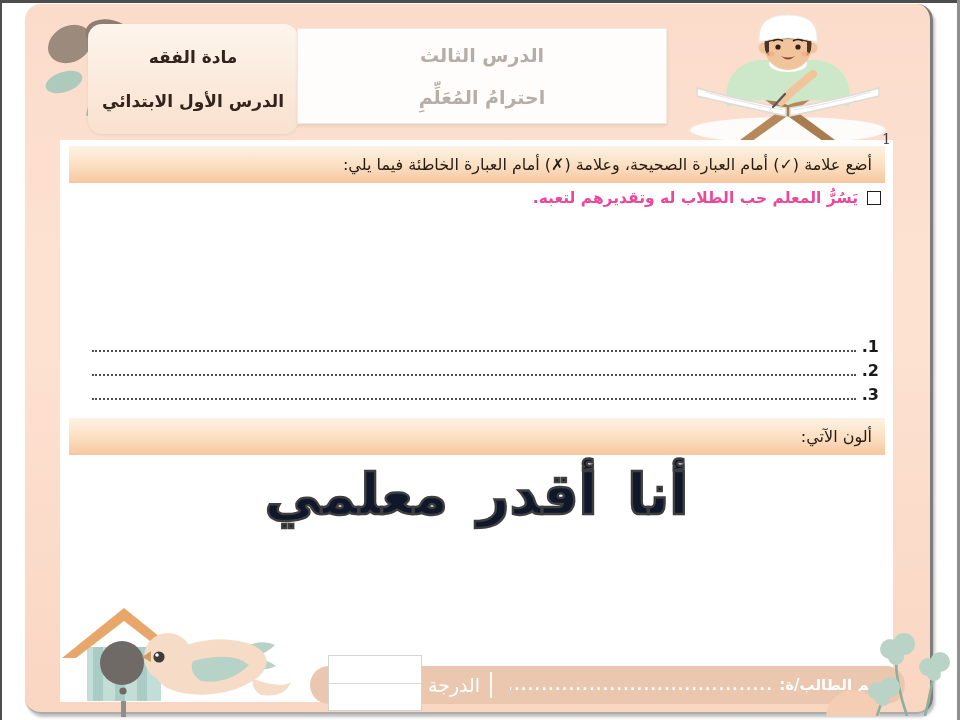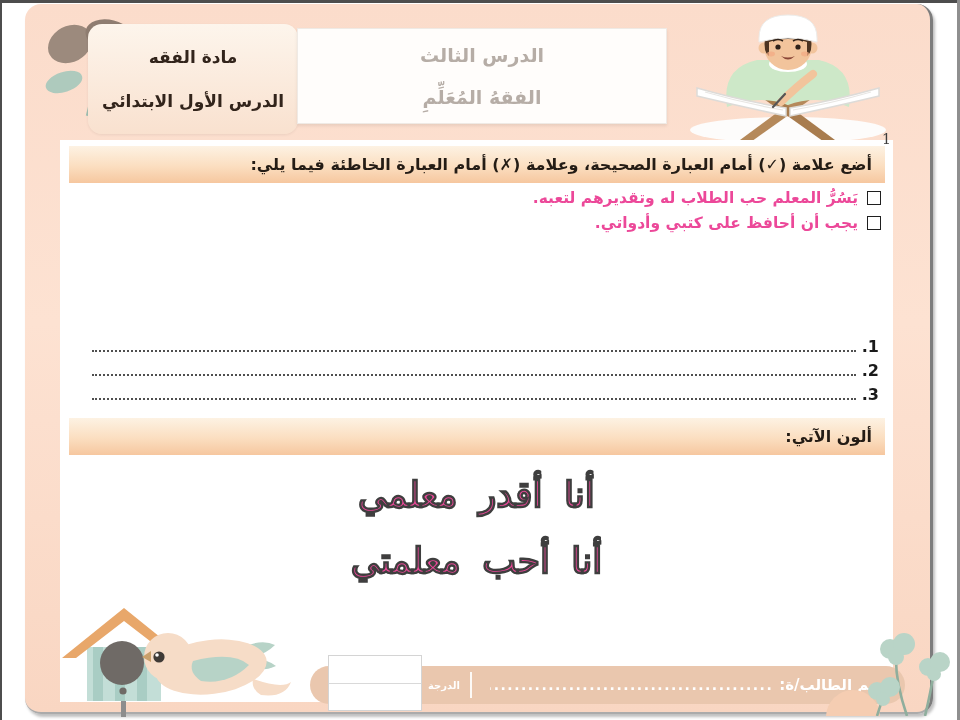--- a/index.html
+++ b/index.html
@@ -38,47 +38,47 @@
   
   .panel { position:absolute; left:35px; top:136px; width:833px; height:562px;
            background:#ffffff; direction:rtl; z-index:4; }
 
   .corner-mark { position:absolute; top:-9px; right:2px; font-size:14px; color:#3c3c3c;
                  font-family:"DejaVu Serif", serif; }
 
   .bar { position:absolute; right:8px; width:816px; height:37px;
          background:linear-gradient(180deg,#fdf2e3 0%, #fbdec0 55%, #f6c79f 100%);
          display:flex; align-items:center; padding-right:13px; }
-  .bar span { font-size:16px; font-weight:700; color:#241c15; }
+  .bar span { font-size:16px; font-weight:400; color:#241c15; }
   .bar1 { top:6px; } .bar2 { top:148px; } .bar3 { top:278px;padding-left:19px; }
 
   .checklist { position:absolute; top:46px; right:12px; left:30px; }
   .check-row { display:flex; align-items:center; height:24px; margin-bottom:1px; }
   .checkbox  { width:14px; height:14px; border:1.8px solid #1f1f1f; background:#fff;
                margin-left:9px; flex:0 0 auto; }
   .check-text{ font-size:15.5px; font-weight:700; color:#ec4899; }
 
   .writelines { position:absolute; top:193px; right:14px; left:32px; }
   .write-row  { display:flex; align-items:flex-end; height:23px; margin-bottom:1px; }
   .linenum    { font-size:16px; font-weight:700; color:#1a1a1a; margin-left:6px; }
   .dotline    { flex:1; border-bottom:2.5px dotted #4f4f4f; margin-bottom:4px; }
 
   .colorwords { position:absolute; top:322px; left:0; right:0; text-align:center; }
-  .outline-text { font-size:36px; font-weight:400; line-height:66px; letter-spacing:2px;
-                  word-spacing:10px; color:#ec4899; -webkit-text-stroke:2.4px #3e3e3e; }
+  .outline-text { font-size:56px; font-weight:700; line-height:66px; letter-spacing:2px;
+                  word-spacing:10px; color:#0f172a; -webkit-text-stroke:2.4px #3e3e3e; }
 
   
   .footer-bar { position:absolute; left:285px; top:662px; width:595px; height:38px;
                 background:#eac7ae; border-radius:19px; direction:rtl;
                 display:flex; align-items:center; padding:0 16px 0 8px; z-index:5; color:#fff; }
   .fname  { font-size:15px; font-weight:700; flex:0 0 auto; }
   .fdots  { flex:1; overflow:hidden; white-space:nowrap; font-size:14px; font-weight:700;
             letter-spacing:1.5px; margin:0 6px; }
   .fsep   { width:2px; height:26px; background:rgba(255,255,255,.9); margin:0 12px 0 10px; flex:0 0 auto; }
-  .fgrade { font-size:10px; font-weight:700; margin-left:110px; flex:0 0 auto; }
+  .fgrade { font-size:19px; font-weight:400; margin-left:110px; flex:0 0 auto; }
   .scorebox { position:absolute; left:18px; top:-11px; width:94px; height:56px;
               background:#ffffff; border:1px solid #d4d4d4; }
   .scoreline{ position:absolute; left:0; right:0; top:50%; border-top:1.6px solid #d9d9d9; }
 
   .birdhouse { position:absolute; left:10px; top:601px; z-index:6; }
   .plants    { position:absolute; left:790px; top:591px; z-index:6; }
 </style>
 </head>
 <body>
 
@@ -96,21 +96,21 @@
     <ellipse cx="63" cy="84" rx="12" ry="7" fill="#aecabd" transform="rotate(24 63 84)"></ellipse>
   </svg>
 
   <div class="subject-box">
     <div>مادة الفقه</div>
     <div>الدرس الأول الابتدائي</div>
   </div>
 
   <div class="lesson-box">
     <div>الدرس الثالث</div>
-    <div>الفقهُ المُعَلِّمِ</div>
+    <div>احترامُ المُعَلِّمِ</div>
   </div>
 
   <svg class="boy" width="210" height="132" viewBox="0 0 210 132">
     <ellipse cx="103" cy="118" rx="98" ry="13" fill="#fdfcfb"></ellipse>
     <path d="M55,128 L128,74 L136,80 L63,132 Z" fill="#b5895a"></path>
     <path d="M150,128 L77,74 L69,80 L142,132 Z" fill="#a87c4e"></path>
     <path d="M42,95 Q36,56 72,48 L134,48 Q170,56 164,95 Q132,82 103,93 Q74,82 42,95 Z" fill="#cde8c8"></path>
     <path d="M12,76 Q58,89 101,96 L101,104 Q58,95 12,84 Z" fill="#ffffff" stroke="#dddbd8" stroke-width="1.5"></path>
     <path d="M194,76 Q148,89 105,96 L105,104 Q148,95 194,84 Z" fill="#ffffff" stroke="#dddbd8" stroke-width="1.5"></path>
     <path d="M20,80 Q58,91 98,98" stroke="#e8e6e3" stroke-width="1.2" fill="none"></path>
@@ -139,24 +139,20 @@
 
     <div class="bar bar1">
       <span>أضع علامة (✓) أمام العبارة الصحيحة، وعلامة (✗) أمام العبارة الخاطئة فيما يلي:</span>
     </div>
 
     <div class="checklist">
       <div class="check-row">
         <span class="checkbox"></span>
         <span class="check-text">يَسُرُّ المعلم حب الطلاب له وتقديرهم لتعبه.</span>
       </div>
-      <div class="check-row">
-        <span class="checkbox"></span>
-        <span class="check-text">يجب أن أحافظ على كتبي وأدواتي.</span>
-      </div>
     </div>
 
 
     <div class="writelines">
       <div class="write-row">
         <span class="linenum">1.</span>
         <div class="dotline"></div>
       </div>
       <div class="write-row">
         <span class="linenum">2.</span>
@@ -167,21 +163,20 @@
         <div class="dotline"></div>
       </div>
     </div>
 
     <div class="bar bar3">
       <span>ألون الآتي:</span>
     </div>
 
     <div class="colorwords">
       <div class="outline-text">أنا أقدر معلمي</div>
-      <div class="outline-text">أنا أحب معلمتي</div>
     </div>
   </div>
 
   <div class="footer-bar">
     <span class="fname">اسم الطالب/ة:</span>
     <span class="fdots">......................................................</span>
     <span class="fsep"></span>
     <span class="fgrade">الدرجة</span>
     <div class="scorebox">
         <div class="scoreline"></div>

